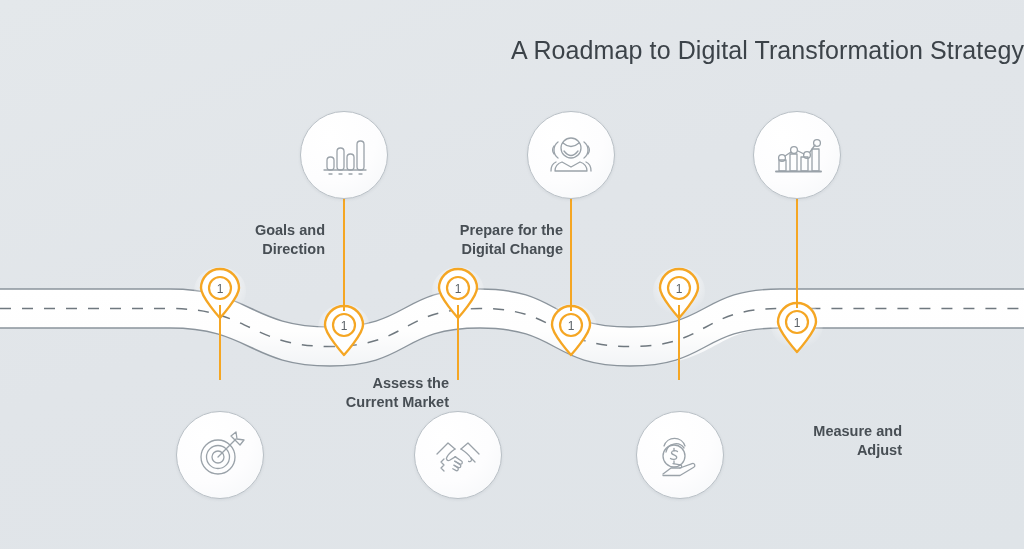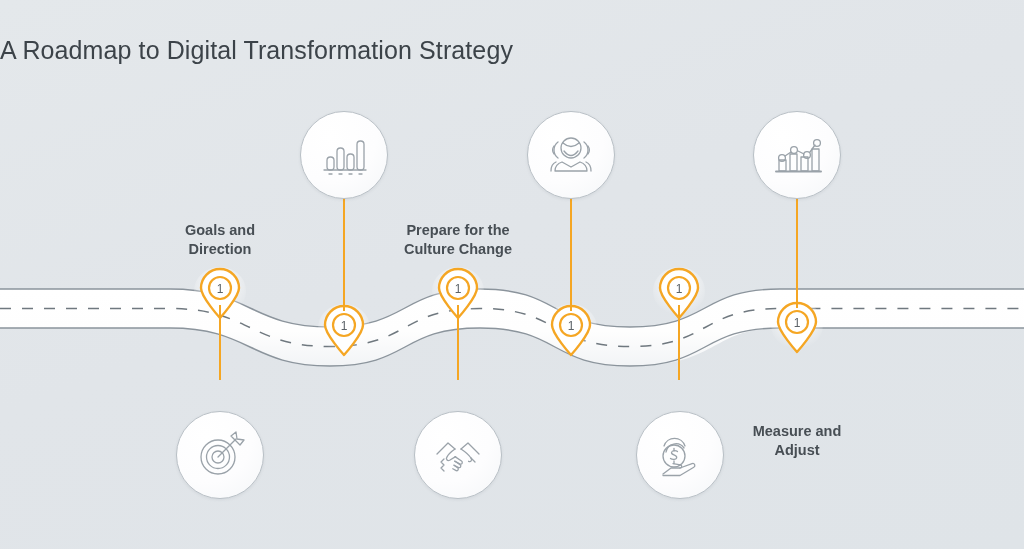--- a/index.html
+++ b/index.html
@@ -20,21 +20,21 @@
     background: linear-gradient(160deg, #e4e8eb 0%, #e1e5e9 45%, #dfe4e8 100%);
     overflow: hidden;
   }
 
   
   #title {
     position: absolute;
     left: 0;
     top: 36px;
     width: 1024px;
-    text-align: left;
+    text-align: right;
     font-size: 25px;
     font-weight: 400;
     letter-spacing: 0.1px;
     color: #3c4349;
   }
 
   
   #road-layer {
     position: absolute;
     left: 0;
@@ -58,21 +58,21 @@
     box-shadow: 0 1px 3px rgba(90,100,110,0.10);
   }
   .icon-circle svg {
     display: block;
   }
 
   
   .step-label {
     position: absolute;
     width: 210px;
-    text-align: center;
+    text-align: right;
     font-size: 14.5px;
     font-weight: bold;
     line-height: 1.32;
     color: #474e54;
     white-space: pre-line;
   }
 
   
   .stem {
     position: absolute;
@@ -205,23 +205,25 @@
   <div class="stem" style="left:219px; top:305px; height:75px;"></div>
   <div class="stem" style="left:343px; top:196px; height:115px;"></div>
   <div class="stem" style="left:457px; top:305px; height:75px;"></div>
   <div class="stem" style="left:570px; top:196px; height:115px;"></div>
   <div class="stem" style="left:678px; top:305px; height:75px;"></div>
   <div class="stem" style="left:796px; top:196px; height:112px;"></div>
 
   <div class="step-label" style="left:115px; top:221px;">Goals and
 Direction</div>
 
+  <div class="step-label" style="left:239px; top:374px;">Assess the
+Current Market</div>
 
   <div class="step-label" style="left:353px; top:221px;">Prepare for the
-Culture Change</div>
+Digital Change</div>
 
 
 
   <div class="step-label" style="left:692px; top:374px;margin-top:48px;">Measure and
 Adjust</div>
 
   <div class="icon-circle" style="left:300px; top:111px;">
     <span>
       <svg width="50" height="50" viewBox="0 0 50 50" fill="none" stroke="#9aa2a9" stroke-width="1.3" stroke-linecap="round" stroke-linejoin="round">
         <rect x="8" y="27" width="7" height="13" rx="3.3"></rect>

